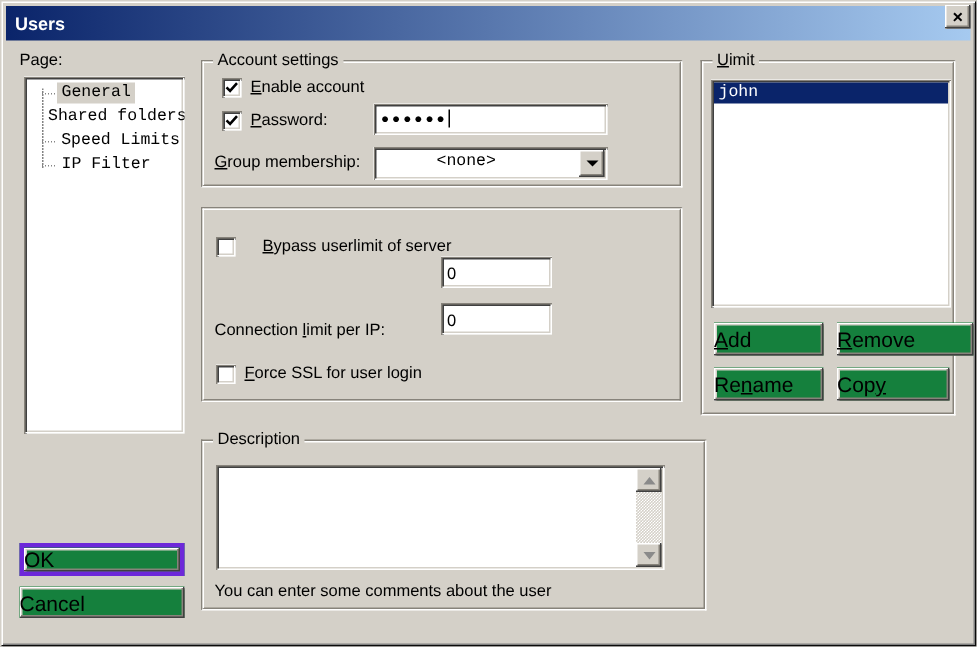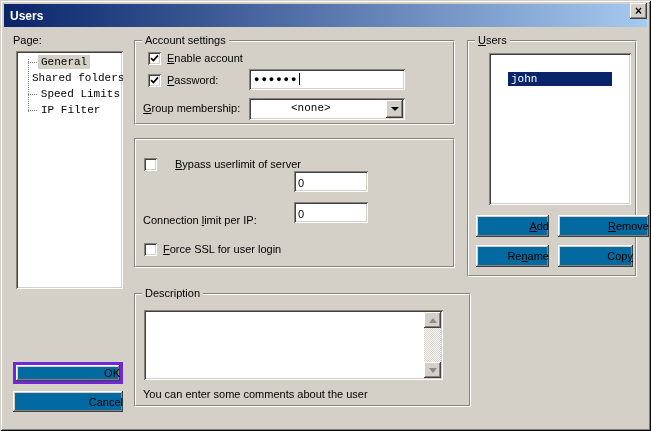--- a/index.html
+++ b/index.html
@@ -39,25 +39,25 @@
 
   .sunken {
     position: absolute;
     background: #fff;
     box-shadow: inset 1px 1px 0 #87837b, inset -1px -1px 0 #ffffff,
                 inset 2px 2px 0 #404040, inset -2px -2px 0 #d4d0c8;
     font-family: Liberation Mono, monospace;
   }
   .btn {
     position: absolute;
-    background: #0369a1;
-    box-shadow: inset -1px -1px 0 #404040, inset 1px 1px 0 #ffffff,
-                inset -2px -2px 0 #87837b, inset 2px 2px 0 #d4d0c8;
-    display: flex; align-items: center; justify-content: flex-end;
-    font-size: 11px; cursor: default;
+    background: #15803d;
+    box-shadow: inset -1px -1px 0 #404040, inset 1px 1px 0 #ffffff,
+                inset -2px -2px 0 #87837b, inset 2px 2px 0 #d4d0c8;
+    display: flex; align-items: center; justify-content: flex-start;
+    font-size: 14px; cursor: default;
   }
   .btn.default { border: 3px solid #6d28d9; }
 
   .group {
     position: absolute;
     border: 1px solid;
     border-color: #87837b #fff #fff #87837b;
   }
   .group::before {
     content: ""; position: absolute; inset: 0;
@@ -249,23 +249,23 @@
         </div>
         <div class="scroll-btn" style="bottom:0;">
           <span class="tri-down-gray"></span>
         </div>
       </div>
     </div>
     <div class="label" style="left:8px; top:94px;">You can enter some comments about the user</div>
   </div>
 
   <div class="group" style="left:467px; top:40px; width:170px; height:237px;">
-    <div class="group-title"><span></span><span class="mn">U</span><span>sers</span></div>
-
-    <div class="sunken" style="left:21px; top:12px; width:142px; height:152px; padding:19px;">
+    <div class="group-title"><span></span><span class="mn">U</span><span>imit</span></div>
+
+    <div class="sunken" style="left:6px; top:12px; width:160px; height:152px; padding:2px;">
       <div class="list-row selected">
         <span>john</span>
       </div>
     </div>
 
     <div class="btn" style="left:8px; top:174px; width:73px; height:22px;">
       <span><span></span><span class="mn">A</span><span>dd</span></span>
     </div>
     <div class="btn" style="left:90px; top:174px; width:91px; height:22px;">
       <span><span></span><span class="mn">R</span><span>emove</span></span>

